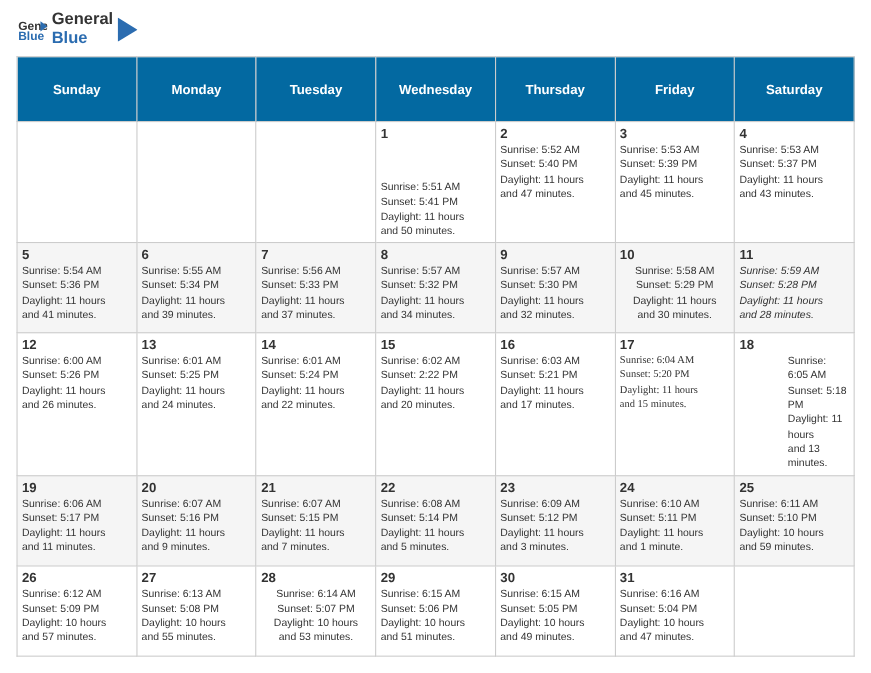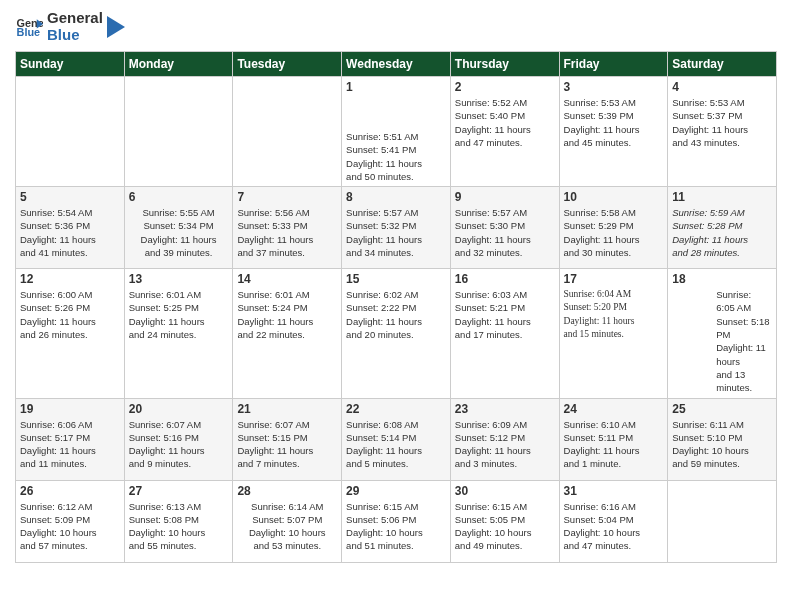--- a/index.html
+++ b/index.html
@@ -40,26 +40,26 @@
     .location {
       font-size: 14px;
       color: #555;
     }
     table {
       width: 100%;
       border-collapse: collapse;
       table-layout: fixed;
     }
     thead th {
-      background-color: #14532d;
+      background-color: #0369a1;
       color: white;
       font-size: 12px;
       font-weight: bold;
-      padding: 5px 4px;
-      text-align: left;
+      padding: 22px 4px;
+      text-align: center;
       border: 1px solid #ccc;
     }
     tbody td {
       border: 1px solid #ccc;
       vertical-align: top;
       padding: 3px 4px;
       font-size: 10px;
       color: #333;
       height: 82px;
       background: #fff;
@@ -153,21 +153,21 @@
         <tr>
           <td>
             <span class="day-num">5</span>
             <div class="day-info" style="white-space: pre-line;">Sunrise: 5:54 AM
 Sunset: 5:36 PM
 Daylight: 11 hours
 and 41 minutes.</div>
           </td>
           <td>
             <span class="day-num">6</span>
-            <div class="day-info" style="white-space: pre-line; text-align: center;">Sunrise: 5:55 AM
+            <div class="day-info" style="white-space: pre-line;">Sunrise: 5:55 AM
 Sunset: 5:34 PM
 Daylight: 11 hours
 and 39 minutes.</div>
           </td>
           <td>
             <span class="day-num">7</span>
             <div class="day-info" style="white-space: pre-line;">Sunrise: 5:56 AM
 Sunset: 5:33 PM
 Daylight: 11 hours
 and 37 minutes.</div>
@@ -181,21 +181,21 @@
           </td>
           <td>
             <span class="day-num">9</span>
             <div class="day-info" style="white-space: pre-line;">Sunrise: 5:57 AM
 Sunset: 5:30 PM
 Daylight: 11 hours
 and 32 minutes.</div>
           </td>
           <td>
             <span class="day-num">10</span>
-            <div class="day-info" style="white-space: pre-line;">Sunrise: 5:58 AM
+            <div class="day-info" style="white-space: pre-line; text-align: center;">Sunrise: 5:58 AM
 Sunset: 5:29 PM
 Daylight: 11 hours
 and 30 minutes.</div>
           </td>
           <td>
             <span class="day-num">11</span>
             <div class="day-info" style="white-space: pre-line; font-style: italic;">Sunrise: 5:59 AM
 Sunset: 5:28 PM
 Daylight: 11 hours
 and 28 minutes.</div>

